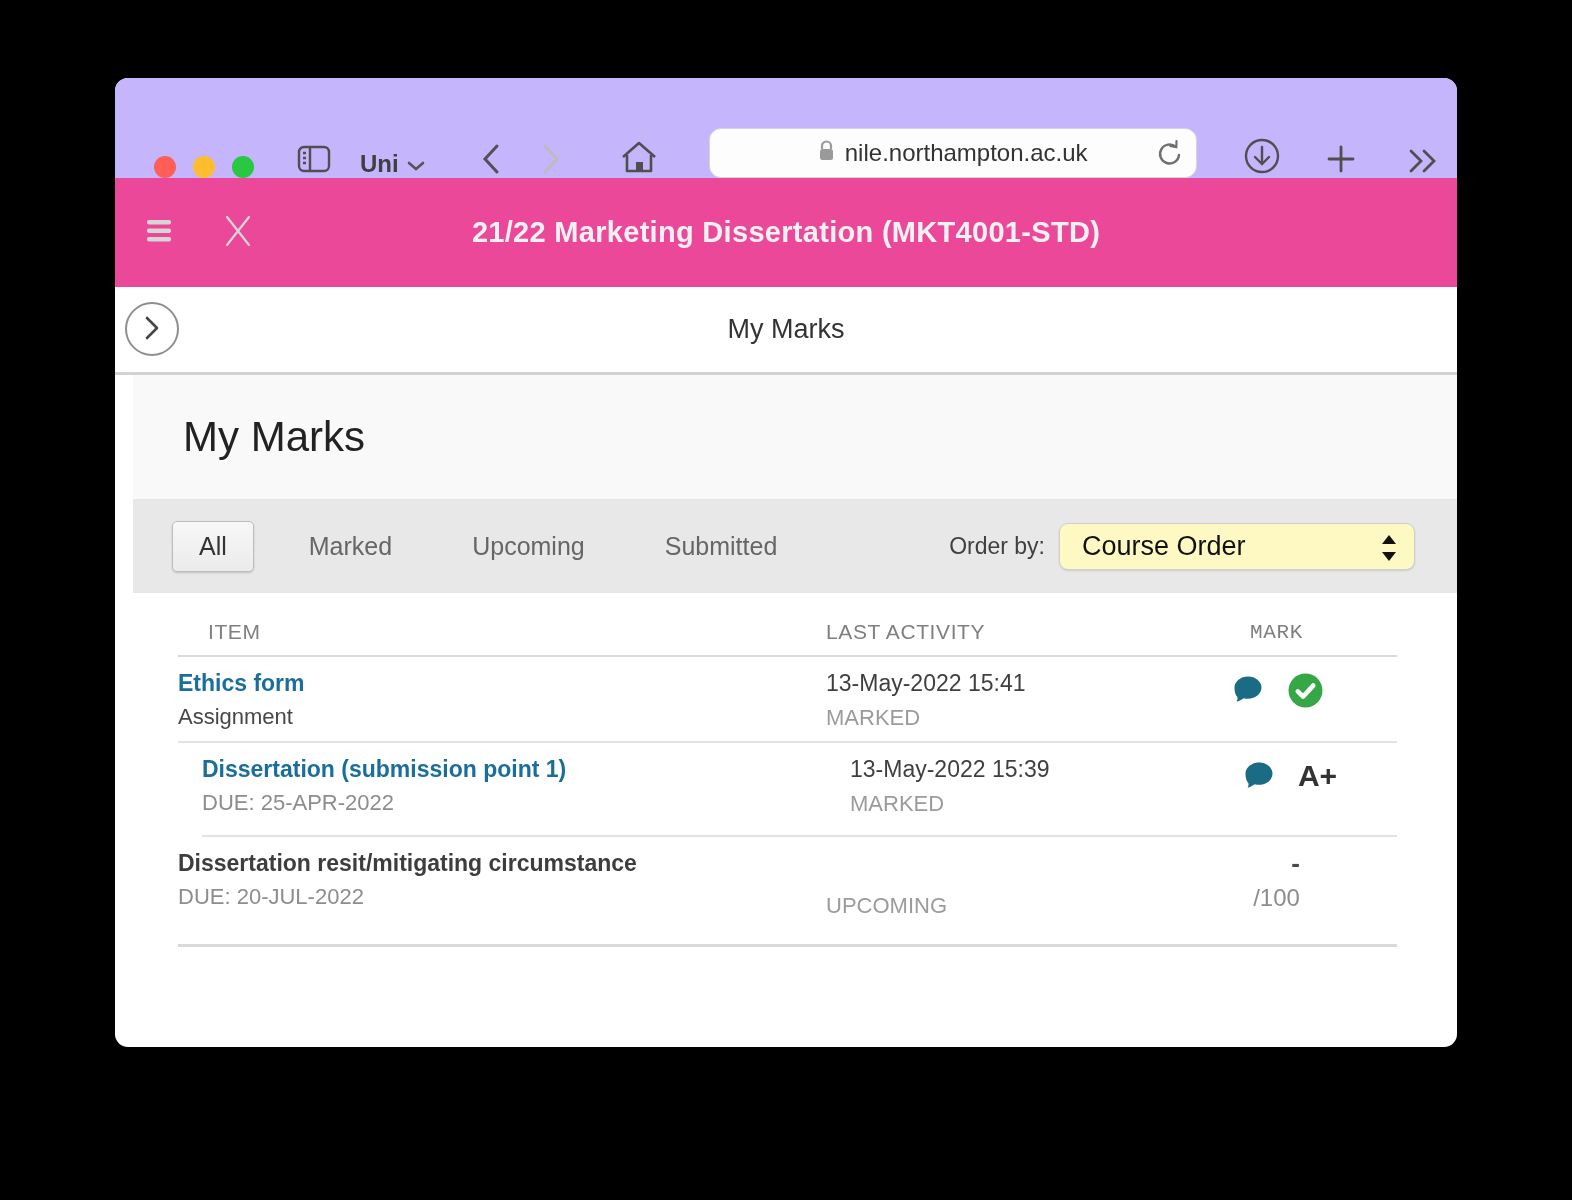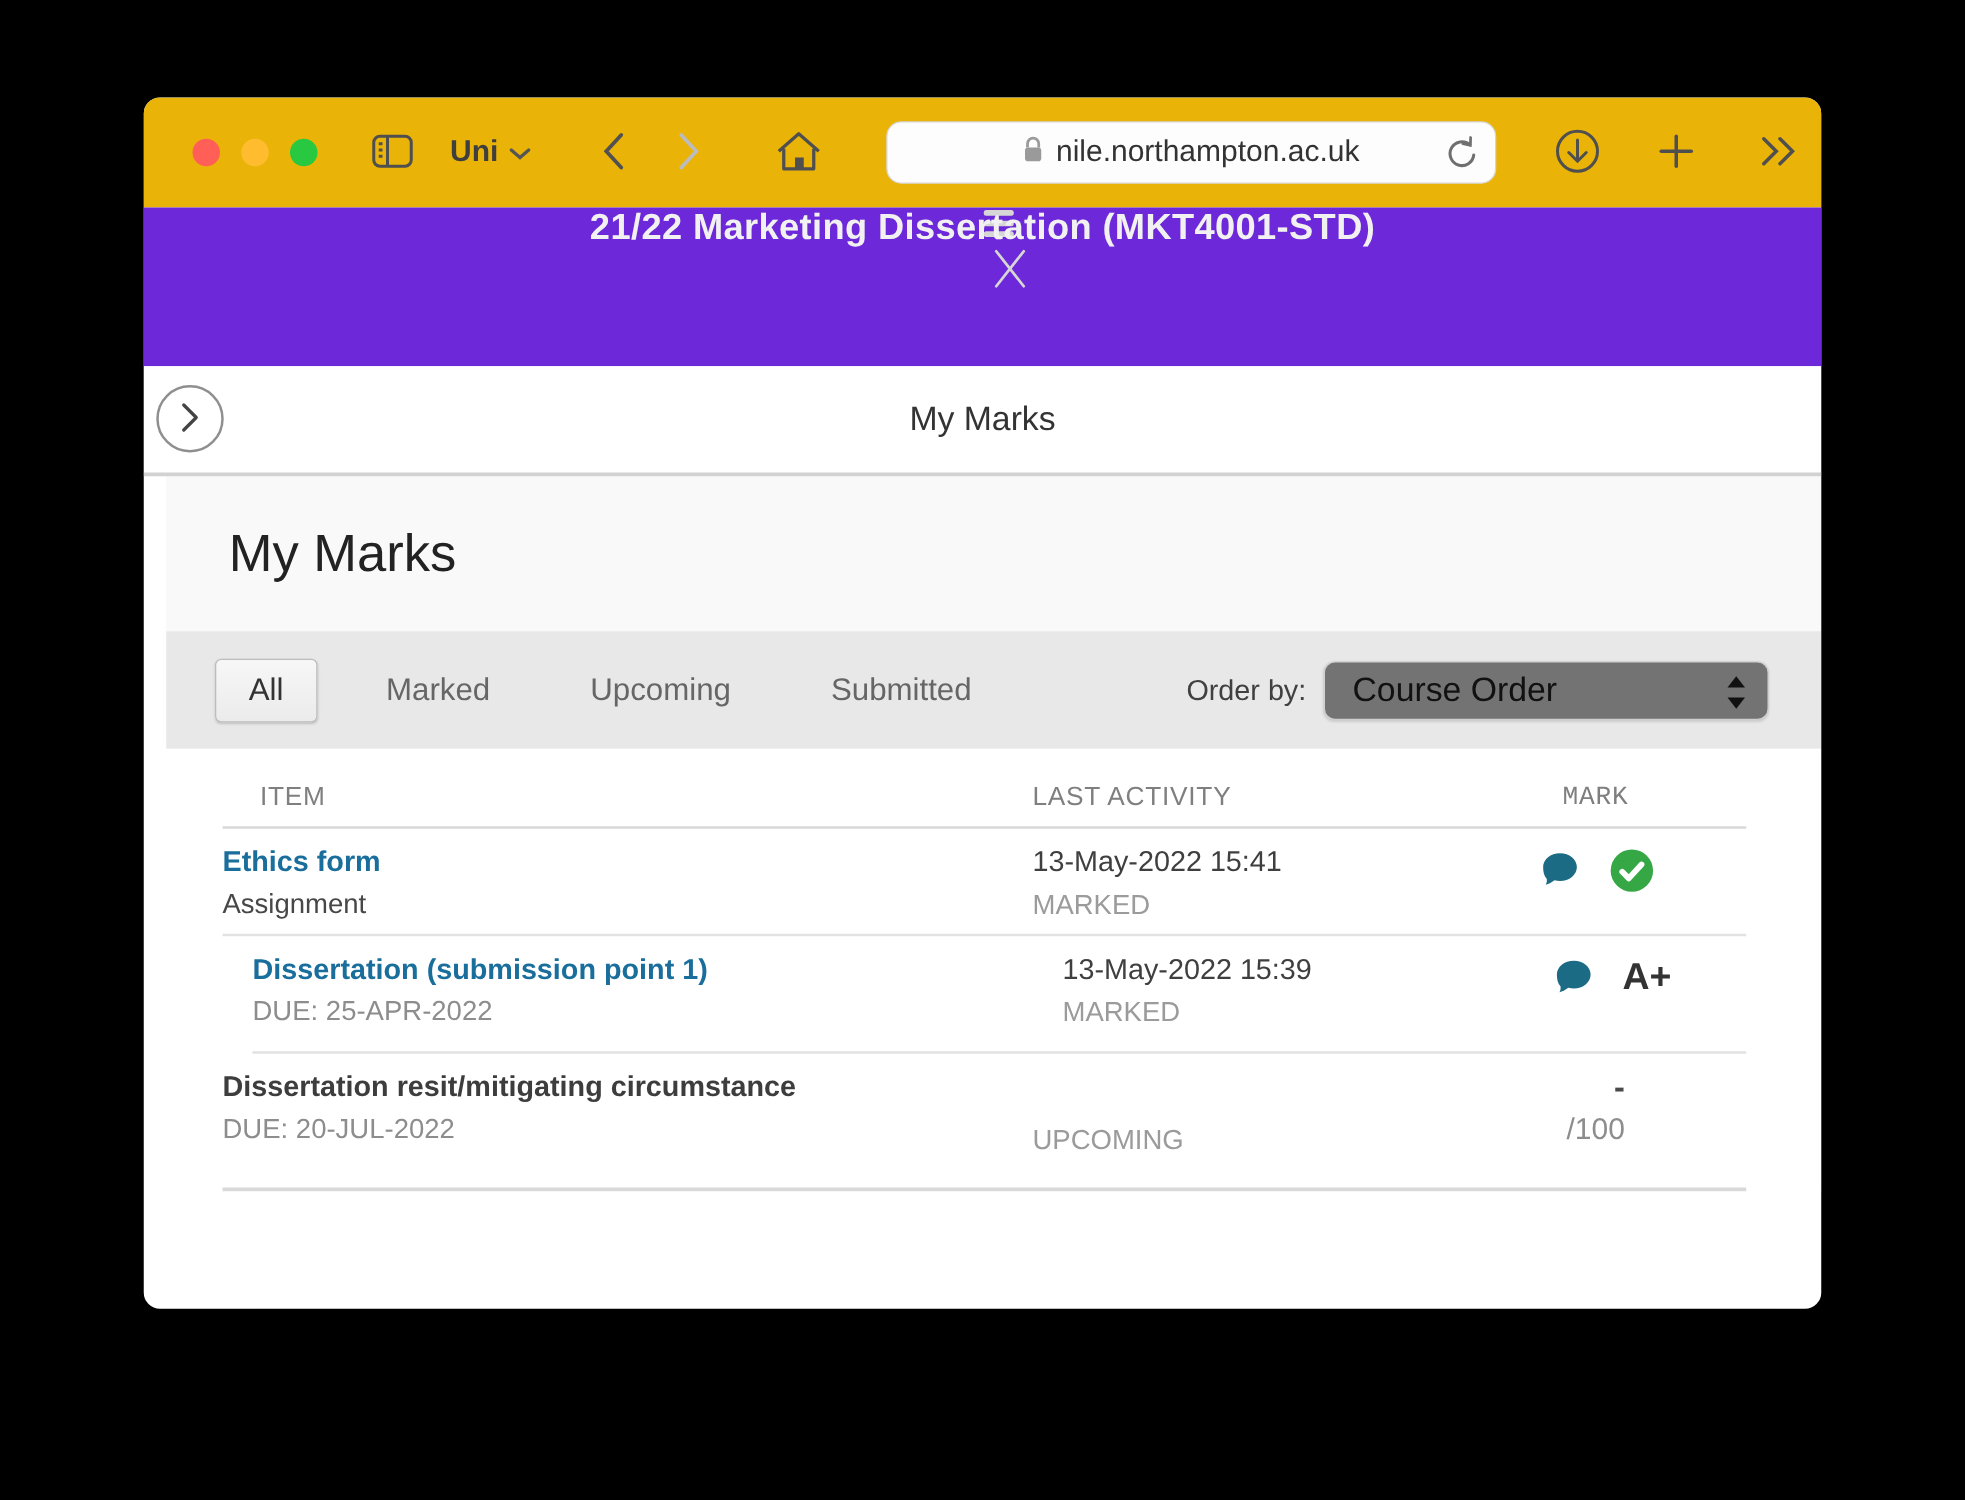--- a/index.html
+++ b/index.html
@@ -4,37 +4,37 @@
 <style>
   * { margin:0; padding:0; box-sizing:border-box; }
   html,body { width:1572px; height:1200px; background:#000; overflow:hidden;
               font-family:"Liberation Sans","DejaVu Sans",sans-serif; }
 
   .window { position:absolute; left:115px; top:78px; width:1342px; height:969px;
             background:#fff; border-radius:13px; overflow:hidden;
             box-shadow:0 45px 110px rgba(0,0,0,.85); }
 
   
-  .toolbar { height:88px; background:#eab308; display:flex; align-items:center; }
+  .toolbar { height:100px; background:#c4b5fd; display:flex; align-items:flex-end; }
   .lights { display:flex; gap:17px; margin-left:39px; }
   .light { width:22px; height:22px; border-radius:50%; }
   .light.red { background:#ff5f57; } .light.yellow { background:#febc2e; } .light.green { background:#28c840; }
   .tbtn { background:none; border:none; display:flex; align-items:center; justify-content:center; cursor:default; }
   .sidebar-btn { margin-left:42px; }
   .tabgroup { margin-left:28px; display:flex; align-items:center; gap:8px;
               font-size:24px; font-weight:700; color:#3f3f3f; }
   .nav-back { margin-left:56px; } .nav-fwd { margin-left:40px; } .home-btn { margin-left:58px; }
   .urlbar { margin-left:50px; position:relative; width:488px; height:50px; background:#fdfdfd;
             border:1px solid #d8d5d4; border-radius:12px; display:flex; align-items:center; justify-content:center; gap:10px; }
   .urltext { font-size:24px; color:#333; }
   .reload-btn { position:absolute; right:12px; top:10px; }
   .dl-btn { margin-left:46px; } .plus-btn { margin-left:44px; } .more-btn { margin-left:48px; }
 
   
-  .app-header { position:relative; height:127px; background:#6d28d9; display:flex; align-items:center;flex-direction:column; }
+  .app-header { position:relative; height:109px; background:#ec4899; display:flex; align-items:center; }
   .hamburger { margin-left:30px; } .close-x { margin-left:44px; }
   .app-title { position:absolute; left:0; right:0; text-align:center; color:#f1f1f1;
                font-size:29px; font-weight:600; letter-spacing:.3px; }
 
   
   .peek-bar { position:relative; height:88px; background:#fff; border-bottom:3px solid #d2d2d2;
               display:flex; align-items:center; }
   .expand-btn { position:absolute; left:10px; top:15px; width:54px; height:54px; border-radius:50%;
                 background:#fff; border:2.5px solid #8f8f8f; display:flex; align-items:center; justify-content:center; }
   .peek-title { position:absolute; left:0; right:0; text-align:center; font-size:27px; color:#333; }
@@ -44,21 +44,21 @@
   .heading-area { height:124px; background:#f9f9f9; display:flex; align-items:center; padding-left:50px; }
   .heading-area h1 { font-size:42px; font-weight:400; color:#222; }
 
   .filter-bar { height:94px; background:#e9e8e8; display:flex; align-items:center; padding-left:39px; }
   .tab-all { padding:10px 26px; font-size:25px; color:#333; border:1px solid #bdbdbd; border-radius:5px;
              background:linear-gradient(#f7f7f7,#ebebeb); box-shadow:0 1px 2px rgba(0,0,0,.18); }
   .tab { font-size:25px; color:#666; background:none; border:none; }
   .tab.m1 { margin-left:55px; } .tab.m2 { margin-left:80px; }
   .orderby { margin-left:auto; margin-right:42px; display:flex; align-items:center; }
   .orderby-label { font-size:23px; color:#404040; margin-right:14px; }
-  .select { position:relative; width:356px; height:47px; background:#737373; border:1px solid #cfcfcf;
+  .select { position:relative; width:356px; height:47px; background:#fef9c3; border:1px solid #cfcfcf;
             border-radius:9px; display:flex; align-items:center; padding-left:22px;
             box-shadow:0 1px 2px rgba(0,0,0,.12); font-size:27px; color:#111; }
   .select svg { position:absolute; right:15px; top:9px; }
 
   
   .table { background:#fff; padding:16px 60px 0 45px; }
   .thead { display:grid; grid-template-columns:648px 330px 1fr; align-items:center; height:48px;
            color:#7f7f7f; font-size:21px; letter-spacing:.6px; border-bottom:2px solid #d9d9d9; }
   .thead .c1 { padding-left:30px; } .thead .c3 { text-align:center;font-family:Liberation Mono, monospace; }
   .trow { display:grid; grid-template-columns:648px 330px 1fr; padding-top:13px;

